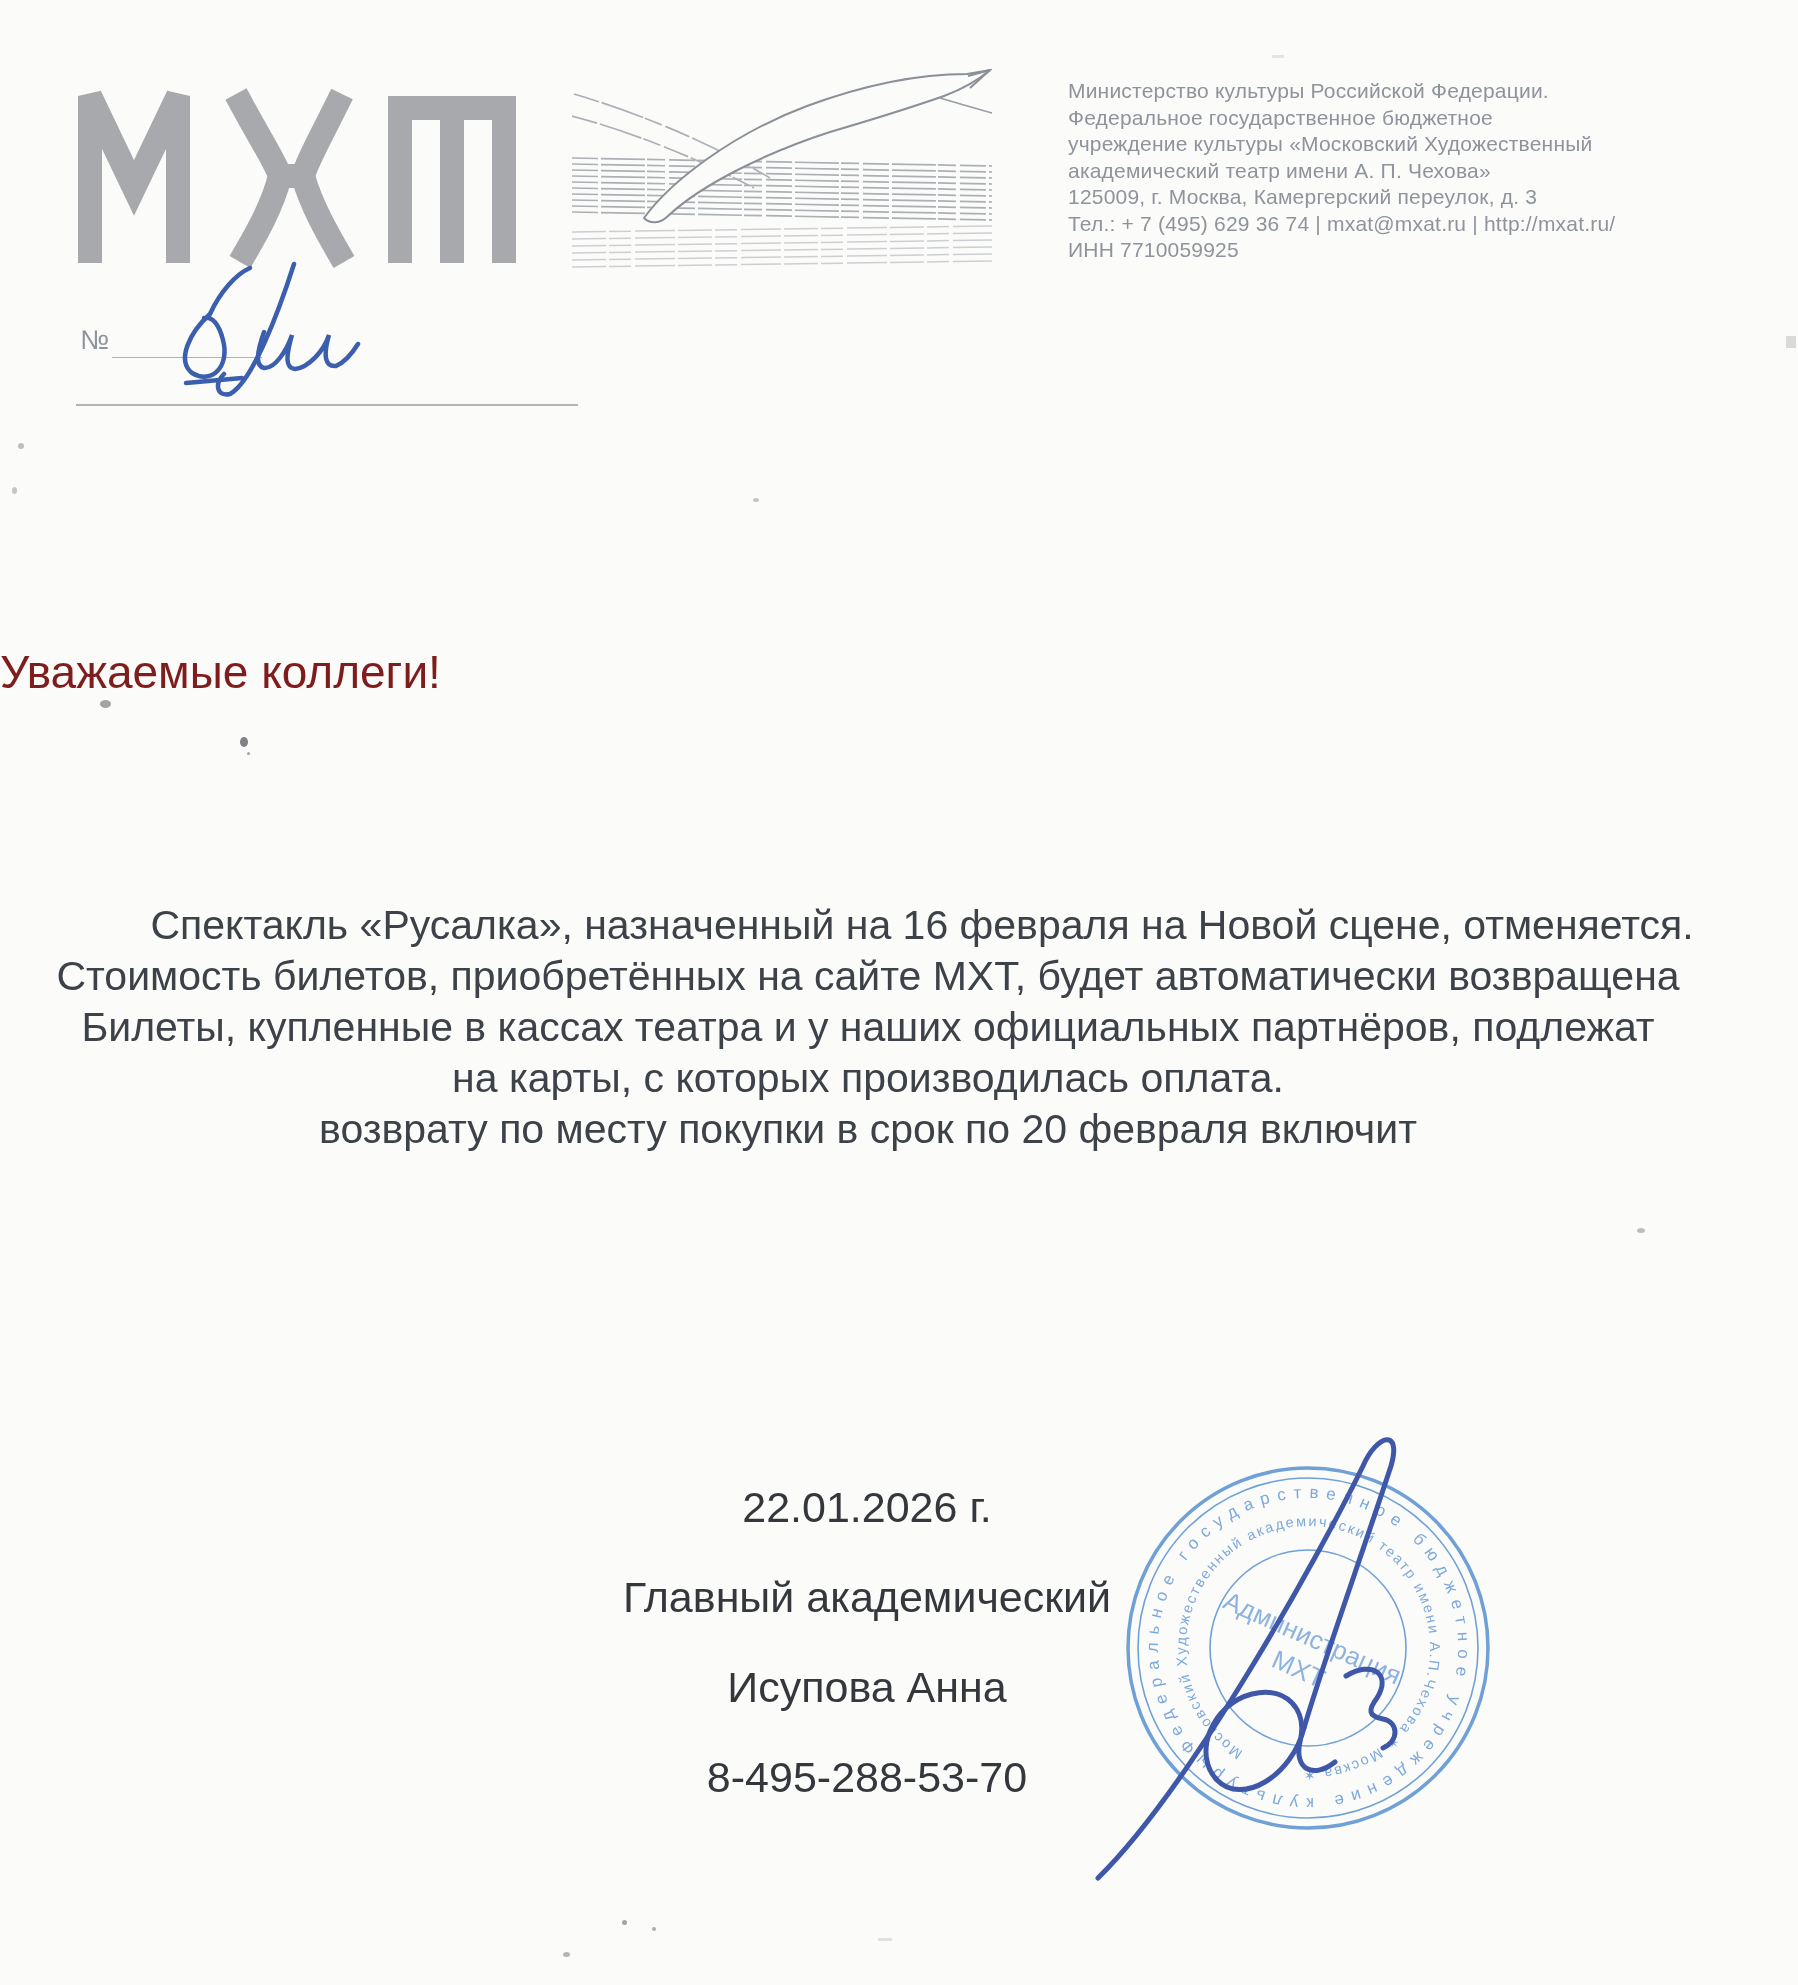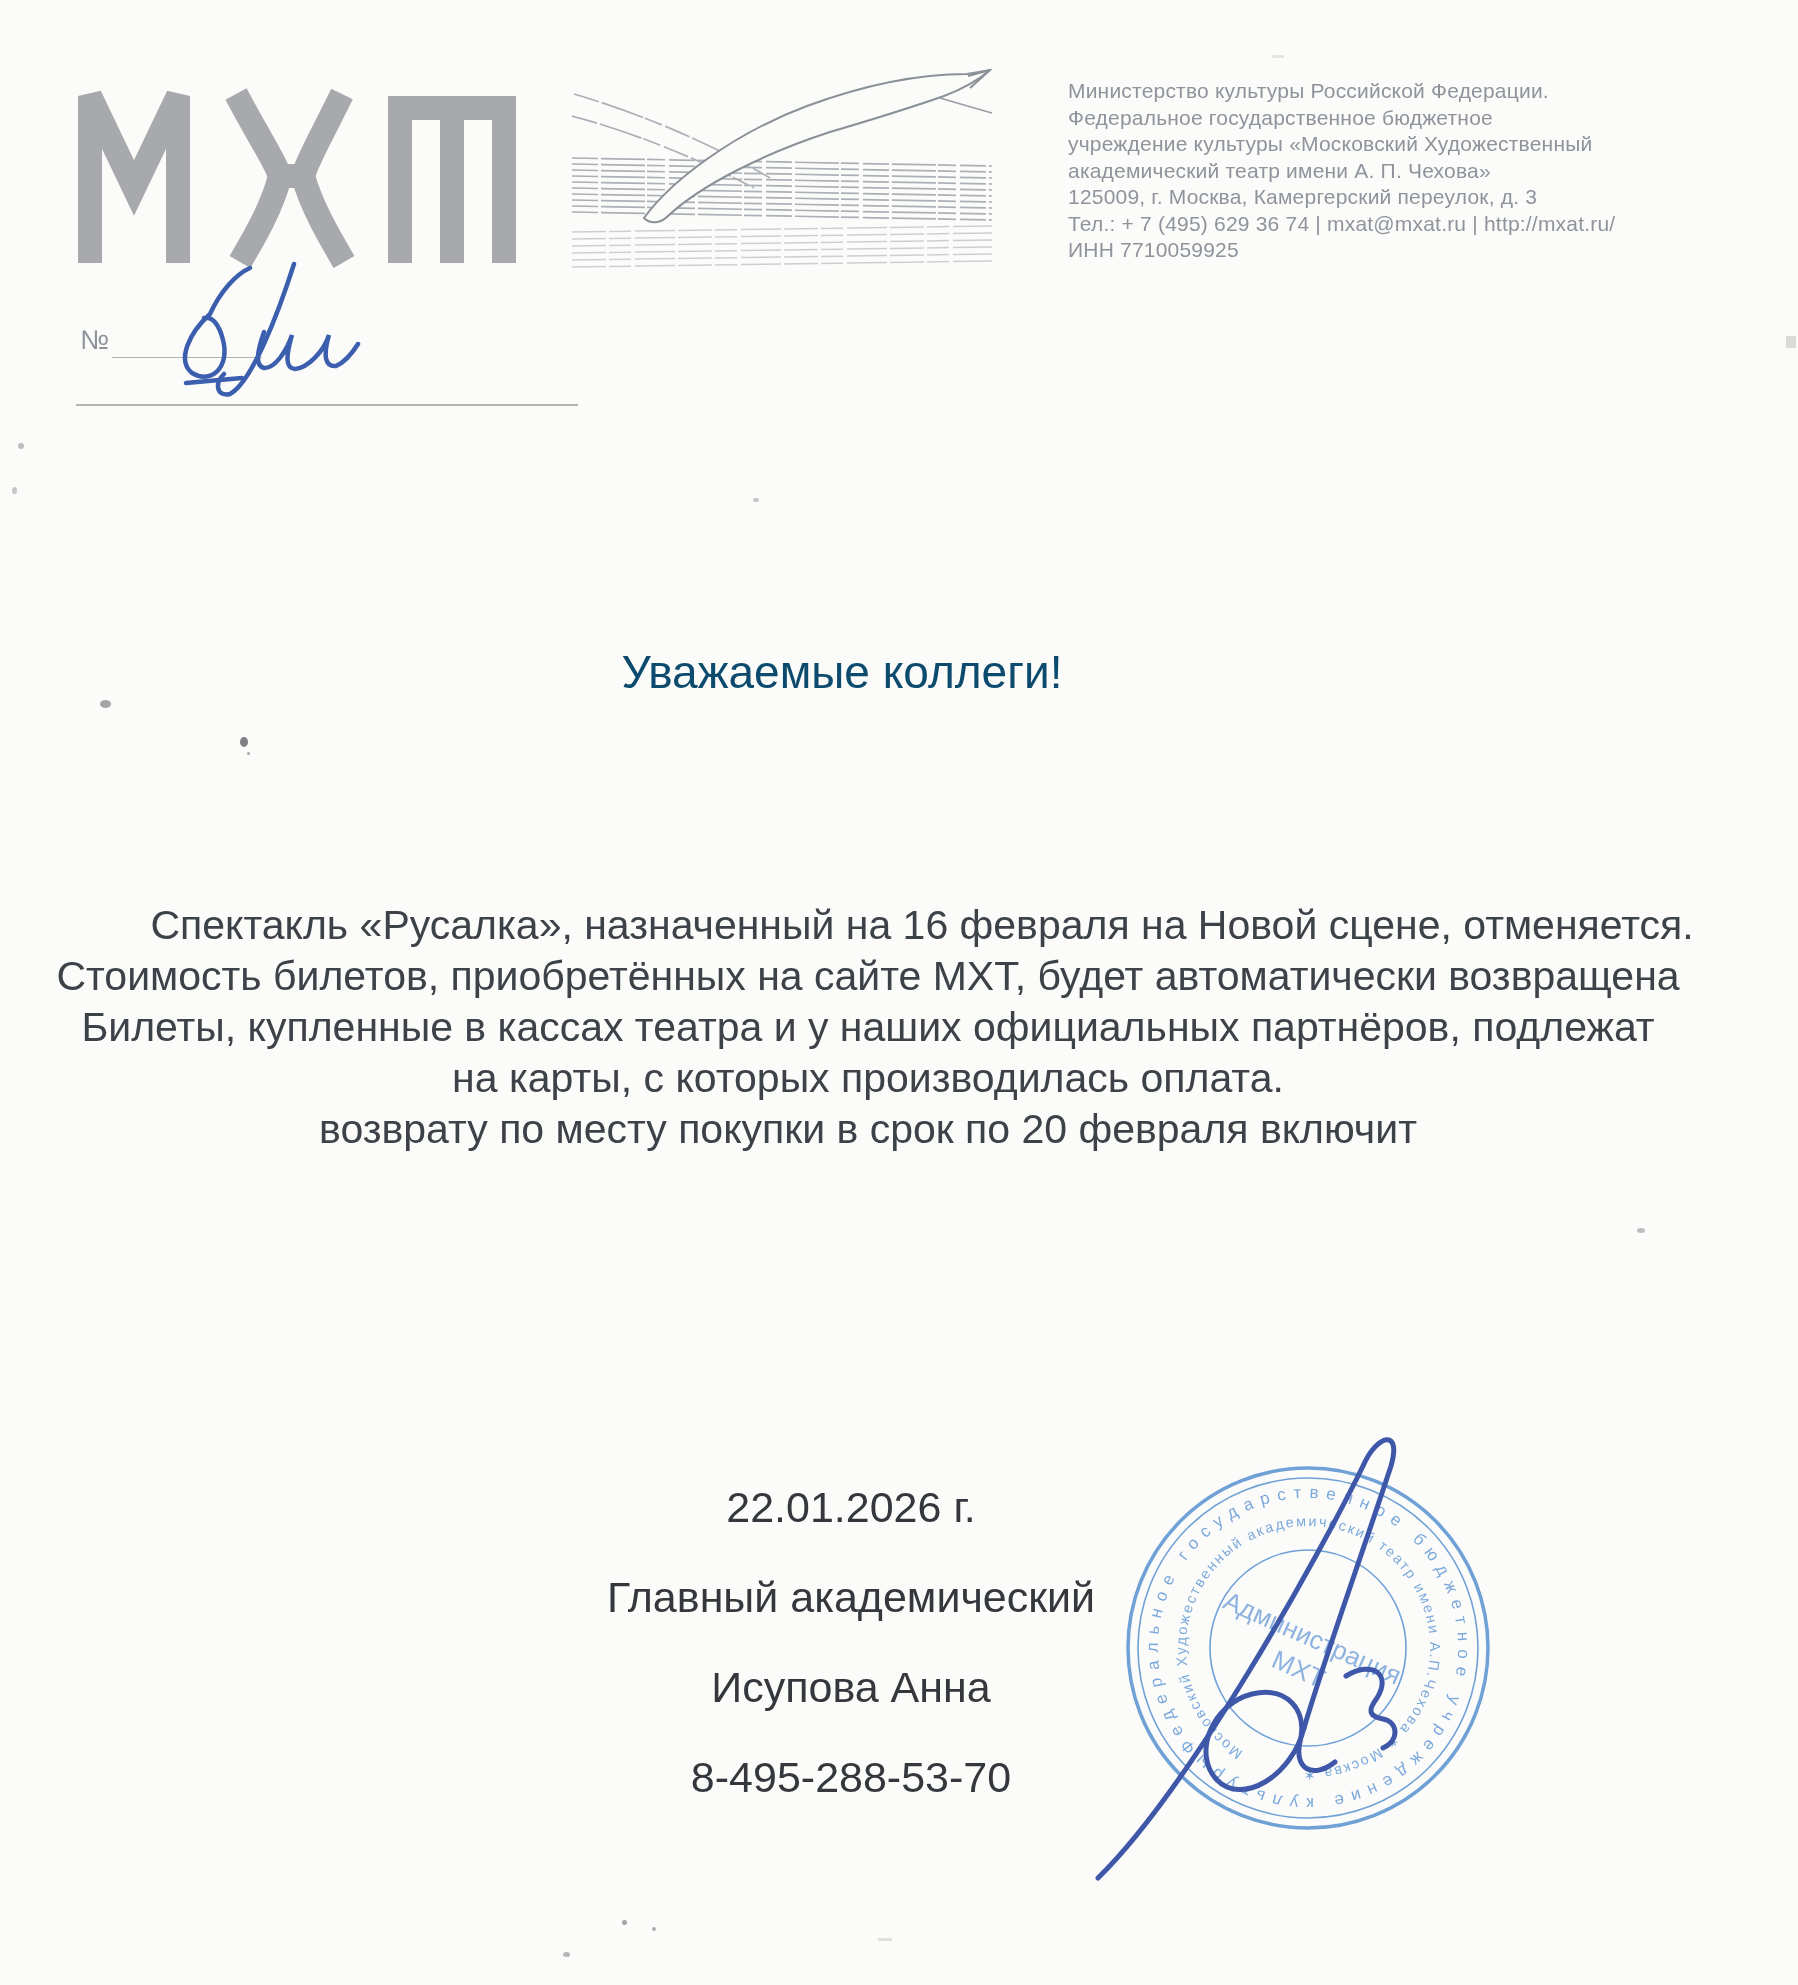--- a/index.html
+++ b/index.html
@@ -23,31 +23,31 @@
     position:absolute;left:112px;top:357px;width:150px;height:0;
     border-top:1.5px solid #b3b3b0;
   }
   .handwriting{position:absolute;left:146px;top:256px;}
   .rule-long{
     position:absolute;left:76px;top:404px;width:502px;height:0;
     border-top:2px solid #a2a29f;opacity:.8;
   }
   
   .salutation{
-    position:absolute;left:0;top:645px;width:1684px;text-align:center;
-    font-size:46px;color:#0c4a6e;
+    position:absolute;left:0;top:645px;width:1684px;
+    font-size:46px;color:#7f1d1d;
   }
   .body-block{
     position:absolute;left:0;top:856px;width:1736px;text-align:center;
     font-size:41px;line-height:51px;color:#3d4249;
   }
   .body-line.indent{margin-left:108px;margin-top:44px;}
   
   .signoff{
-    position:absolute;left:0;top:1486px;width:1702px;text-align:center;
+    position:absolute;left:16px;top:1486px;width:1702px;text-align:center;
     font-size:43px;color:#34383d;
   }
   .signoff .row{margin-bottom:47px;line-height:43px;}
   
   .stamp{position:absolute;left:1078px;top:1418px;opacity:.88;}
   .autograph{position:absolute;left:1080px;top:1408px;}
   
   .speck{position:absolute;background:#4a4d52;border-radius:50%;}
   .edge-mark{position:absolute;background:#b9b9b6;}
 </style>

